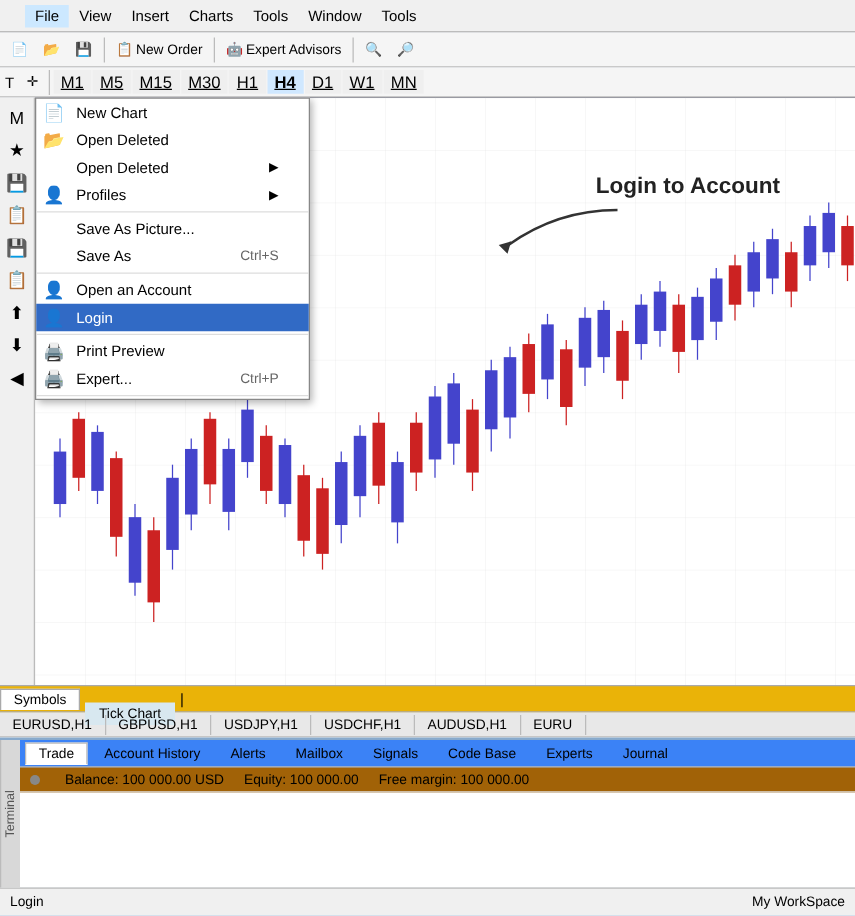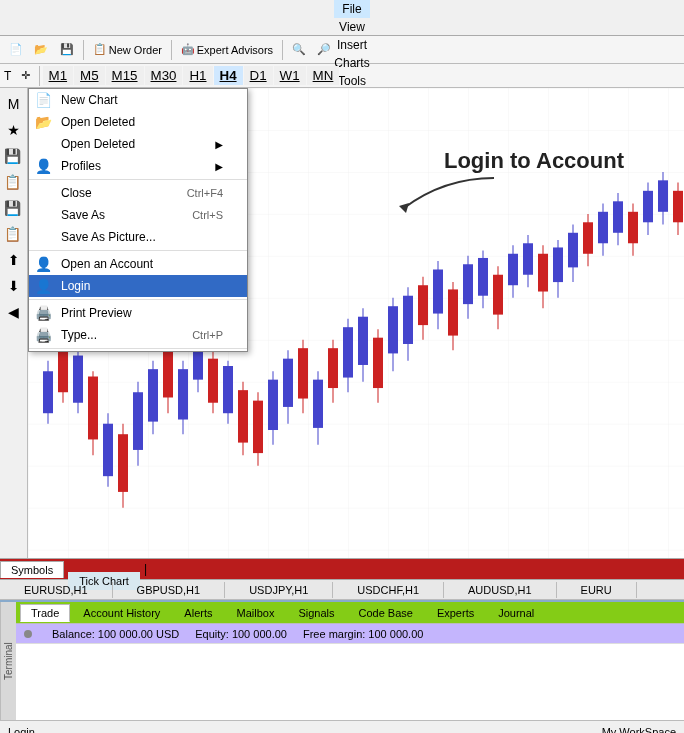--- a/index.html
+++ b/index.html
@@ -1,19 +1,19 @@
 <!DOCTYPE html>
 <html><head>
   <meta charset="utf-8">
   <style>
     * { margin: 0; padding: 0; box-sizing: border-box; }
     body { width: 684px; height: 733px; overflow: hidden; font-family: 'Segoe UI', Tahoma, Geneva, Verdana, sans-serif; font-size: 12px; background: #d4e0ec; position: relative; }
 
     
-    .menu-bar { background: #f0f0f0; height: 36px; display: flex; align-items: center; border-bottom: 1px solid #aaa; padding-left: 20px; flex-direction: column; }
+    .menu-bar { background: #f0f0f0; height: 26px; display: flex; align-items: center; border-bottom: 1px solid #aaa; padding-left: 20px; }
     .menu-item { padding: 2px 8px; cursor: pointer; font-size: 12px; }
     .menu-item.active { background: #cce8ff; }
 
     
     .toolbar { background: #f5f5f5; height: 28px; display: flex; align-items: center; border-bottom: 1px solid #bbb; padding: 0 4px; gap: 2px; }
     .toolbar-btn { background: #f5f5f5; border: 1px solid transparent; padding: 2px 4px; cursor: pointer; font-size: 11px; display: flex; align-items: center; gap: 2px; }
     .toolbar-separator { width: 1px; height: 20px; background: #bbb; margin: 0 2px; }
 
     
     .tf-toolbar { background: #f5f5f5; height: 24px; display: flex; align-items: center; border-bottom: 1px solid #bbb; padding: 0 4px; gap: 1px; font-size: 11px; }
@@ -24,37 +24,37 @@
     .sidebar-btn { width: 24px; height: 24px; cursor: pointer; border: 1px solid transparent; display: flex; align-items: center; justify-content: center; font-size: 14px; }
 
     
     .chart-area { flex: 1; background: #1a1a2e; position: relative; overflow: hidden; }
 
     
     .annotation { position: absolute; top: 80px; right: 80px; font-size: 18px; font-weight: bold; color: #222; pointer-events: none; }
 
     
     .bottom-panel { height: 120px; border-top: 2px solid #88aacc; background: #fff; }
-    .bottom-tabs { display: flex; align-items: center; background: #84cc16; border-bottom: 1px solid #bbb; height: 22px; padding: 0 4px; }
+    .bottom-tabs { display: flex; align-items: center; background: #3b82f6; border-bottom: 1px solid #bbb; height: 22px; padding: 0 4px; }
     .bottom-tab { padding: 2px 10px; cursor: pointer; font-size: 11px; border: 1px solid transparent; margin-right: 2px; }
     .bottom-tab.active { background: #fff; border-color: #bbb #bbb #fff #bbb; margin-bottom: -1px; }
 
     
     .table-header { display: flex; background: #e8e8e8; border-bottom: 1px solid #bbb; height: 20px; align-items: center; font-size: 11px; font-weight: bold; padding: 0 4px; }
     .table-col { flex: 1; padding: 0 4px; border-right: 1px solid #ccc; }
 
     
-    .balance-row { display: flex; align-items: center; background: #c4b5fd; height: 20px; padding: 0 8px; font-size: 11px; border-bottom: 1px solid #ddd; gap: 16px; }
+    .balance-row { display: flex; align-items: center; background: #a16207; height: 20px; padding: 0 8px; font-size: 11px; border-bottom: 1px solid #ddd; gap: 16px; }
     .balance-dot { width: 8px; height: 8px; border-radius: 50%; background: #888; margin-right: 4px; }
 
     
     .status-bar { height: 22px; background: #f0f0f0; border-top: 1px solid #bbb; display: flex; align-items: center; padding: 0 8px; font-size: 11px; justify-content: space-between; }
     .chart-tab { padding: 2px 10px; cursor: pointer; font-size: 11px; border: 1px solid transparent; background: #fff; border-color: #aaa #aaa #fff #aaa; }
     .chart-tab.inactive { background: #d8e8f0; border-color: transparent; }
-    .symbol-tab { padding: 2px 24px; border-right: 1px solid #bbb; white-space: nowrap; cursor: pointer; }
+    .symbol-tab { padding: 2px 10px; border-right: 1px solid #bbb; white-space: nowrap; cursor: pointer; }
 
     
     .dropdown-overlay { position: absolute; top: 22px; left: 0; z-index: 1000; }
     .dropdown-menu { background: #fff; border: 1px solid #888; box-shadow: 2px 2px 6px rgba(0,0,0,0.3); min-width: 220px; }
     .dropdown-item { padding: 4px 24px 4px 32px; cursor: pointer; display: flex; align-items: center; justify-content: space-between; position: relative; font-size: 12px; }
     .dropdown-item.highlighted { background: #316ac5; color: white; }
     .dropdown-separator { height: 1px; background: #ddd; margin: 2px 0; }
     .dropdown-item .shortcut { color: #666; font-size: 11px; }
     .dropdown-item .arrow { font-size: 10px; }
     .dropdown-item-icon { position: absolute; left: 6px; top: 50%; transform: translateY(-50%); font-size: 14px; }
@@ -251,21 +251,21 @@
         <line x1="620" y1="140" x2="620" y2="90" stroke="#4444cc" stroke-width="1"></line>
         <rect x="615" y="98" width="10" height="30" fill="#4444cc"></rect>
         <line x1="635" y1="130" x2="635" y2="80" stroke="#4444cc" stroke-width="1"></line>
         <rect x="630" y="88" width="10" height="30" fill="#4444cc"></rect>
         <line x1="650" y1="140" x2="650" y2="90" stroke="#cc2222" stroke-width="1"></line>
         <rect x="645" y="98" width="10" height="30" fill="#cc2222"></rect>
       </g>
     </svg>
 
     
-    <div class="annotation" style="position:absolute; top:60px; right:60px; font-size:22px; font-weight:bold; color:#222;">Login to Account</div>
+    <div class="annotation" style="position:absolute; top:60px; right:60px; font-size:18px; font-weight:bold; color:#222;">Login to Account</div>
     
     <svg style="position:absolute; top:80px; right:180px; width:120px; height:50px;" viewBox="0 0 120 50">
       <path d="M 110 10 Q 60 10 20 40" fill="none" stroke="#333" stroke-width="2"></path>
       <polygon points="15,38 25,35 22,45" fill="#333"></polygon>
     </svg>
 
     
     <div class="dropdown-overlay" style="left:0; top:0;">
       <div class="dropdown-menu">
 
@@ -284,58 +284,53 @@
           <span class="arrow">▶</span>
         </div>
         <div class="dropdown-item">
           <span class="dropdown-item-icon">👤</span>
           <span>Profiles</span>
           <span class="arrow">▶</span>
         </div>
         <div class="dropdown-separator"></div>
         <div class="dropdown-item">
           <span class="dropdown-item-icon"></span>
-          <span>Close</span>
-          <span class="shortcut">Ctrl+F4</span>
+          <span>Save As Picture...</span>
         </div>
         <div class="dropdown-item">
           <span class="dropdown-item-icon"></span>
           <span>Save As</span>
           <span class="shortcut">Ctrl+S</span>
         </div>
-        <div class="dropdown-item">
-          <span class="dropdown-item-icon"></span>
-          <span>Save As Picture...</span>
-        </div>
         <div class="dropdown-separator"></div>
         <div class="dropdown-item">
           <span class="dropdown-item-icon">👤</span>
           <span>Open an Account</span>
         </div>
         <div class="dropdown-item highlighted">
           <span class="dropdown-item-icon">👤</span>
           <span>Login</span>
         </div>
         <div class="dropdown-separator"></div>
         <div class="dropdown-item">
           <span class="dropdown-item-icon">🖨️</span>
           <span>Print Preview</span>
         </div>
         <div class="dropdown-item">
           <span class="dropdown-item-icon">🖨️</span>
-          <span>Type...</span>
+          <span>Expert...</span>
           <span class="shortcut">Ctrl+P</span>
         </div>
         <div class="dropdown-separator"></div>
       </div>
     </div>
   </div>
 </div>
 
-<div style="background:#b91c1c; border-top:1px solid #aaa; border-bottom:1px solid #aaa; display:flex; align-items:center; height:22px;">
+<div style="background:#eab308; border-top:1px solid #aaa; border-bottom:1px solid #aaa; display:flex; align-items:center; height:22px;">
   <button class="chart-tab" style="background:#fff; border:1px solid #aaa; border-bottom:none; padding:2px 10px; font-size:11px; cursor:pointer;">Symbols</button>
   <span style="width:4px;"></span>
   <button class="chart-tab inactive" style="background:#d8e8f0; border:1px solid transparent; padding:2px 10px; font-size:11px; cursor:pointer;margin-top:23px;">Tick Chart</button>
   <span style="margin-left:4px;">|</span>
 </div>
 
 <div style="display:flex; background:#e8e8e8; border-bottom:1px solid #bbb; height:20px; overflow:hidden; font-size:11px; align-items:center;">
   <span class="symbol-tab">EURUSD,H1</span>
   <span class="symbol-tab">GBPUSD,H1</span>
   <span class="symbol-tab">USDJPY,H1</span>

